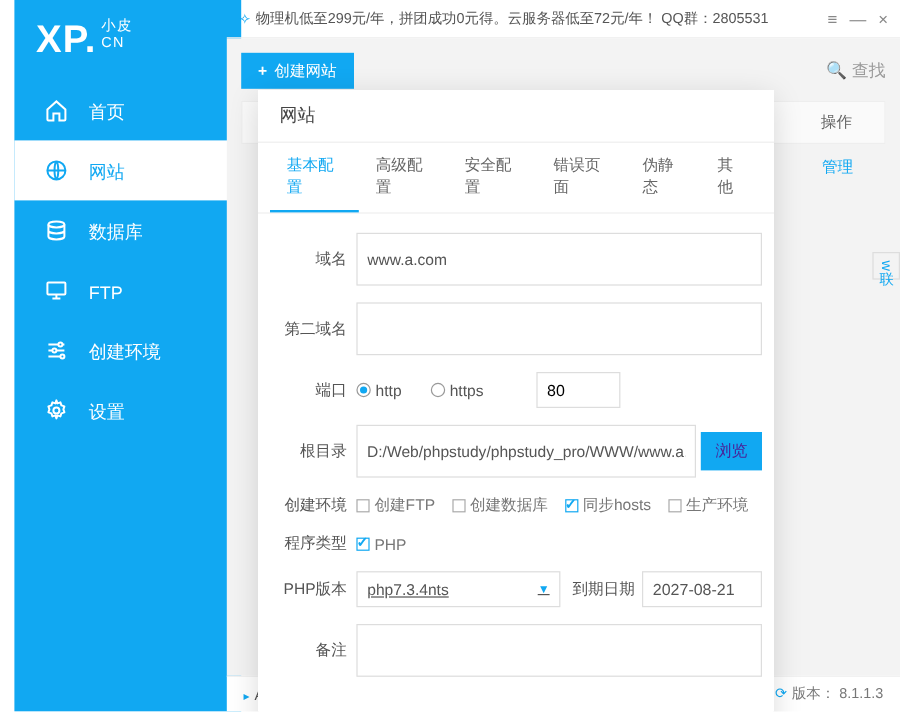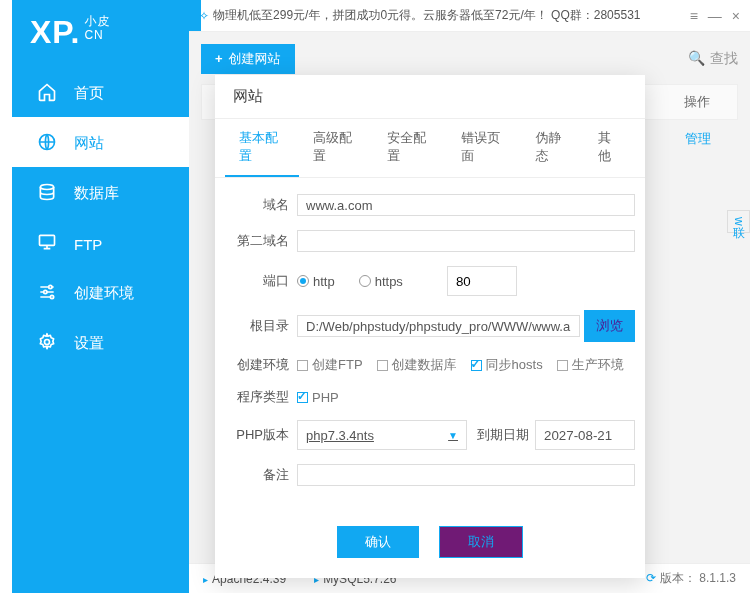--- a/index.html
+++ b/index.html
@@ -42,21 +42,21 @@
 
 .modal { position: absolute; left: 215px; top: 75px; width: 430px; background: #fff; box-shadow: 0 6px 24px rgba(0,0,0,.15); z-index: 100; }
 .modal-title { padding: 12px 18px; font-size: 15px; color: #444; border-bottom: 1px solid #eee; }
 .tabs { display: flex; border-bottom: 1px solid #eee; padding: 0 10px; }
 .tab { padding: 10px 14px; color: #666; cursor: pointer; font-size: 13px; }
 .tab.active { color: #11a8f2; border-bottom: 2px solid #11a8f2; font-weight: 500; }
 
 .form { padding: 16px 10px 12px; }
 .form-row { display: flex; align-items: center; margin-bottom: 14px; }
 .form-label { width: 64px; text-align: right; color: #555; font-size: 13px; margin-right: 8px; }
-.form-input { flex: 1; height: 22px; border: 1px solid #ddd; padding: 0 8px; font-size: 13px; color: #555; }
+.form-input { flex: 1; height: 44px; border: 1px solid #ddd; padding: 0 8px; font-size: 13px; color: #555; }
 .radio-group { display: flex; align-items: center; gap: 24px; }
 .radio-item { display: flex; align-items: center; gap: 4px; color: #555; }
 .radio { width: 12px; height: 12px; border: 1px solid #999; border-radius: 50%; display: inline-flex; align-items: center; justify-content: center; }
 .radio.checked::after { content: ""; width: 6px; height: 6px; background: #11a8f2; border-radius: 50%; }
 .port-input { width: 70px; height: 30px; border: 1px solid #ddd; padding: 0 8px; margin-left: 20px; }
 .btn-browse { background: #11a8f2; color: #4c1d95; border: none; height: 32px; padding: 0 12px; margin-left: 4px; cursor: pointer; }
 
 .check-group { display: flex; flex-wrap: wrap; gap: 14px; align-items: center; }
 .check-item { display: flex; align-items: center; gap: 4px; color: #777; font-size: 13px; }
 .check { width: 11px; height: 11px; border: 1px solid #aaa; display: inline-block; }

